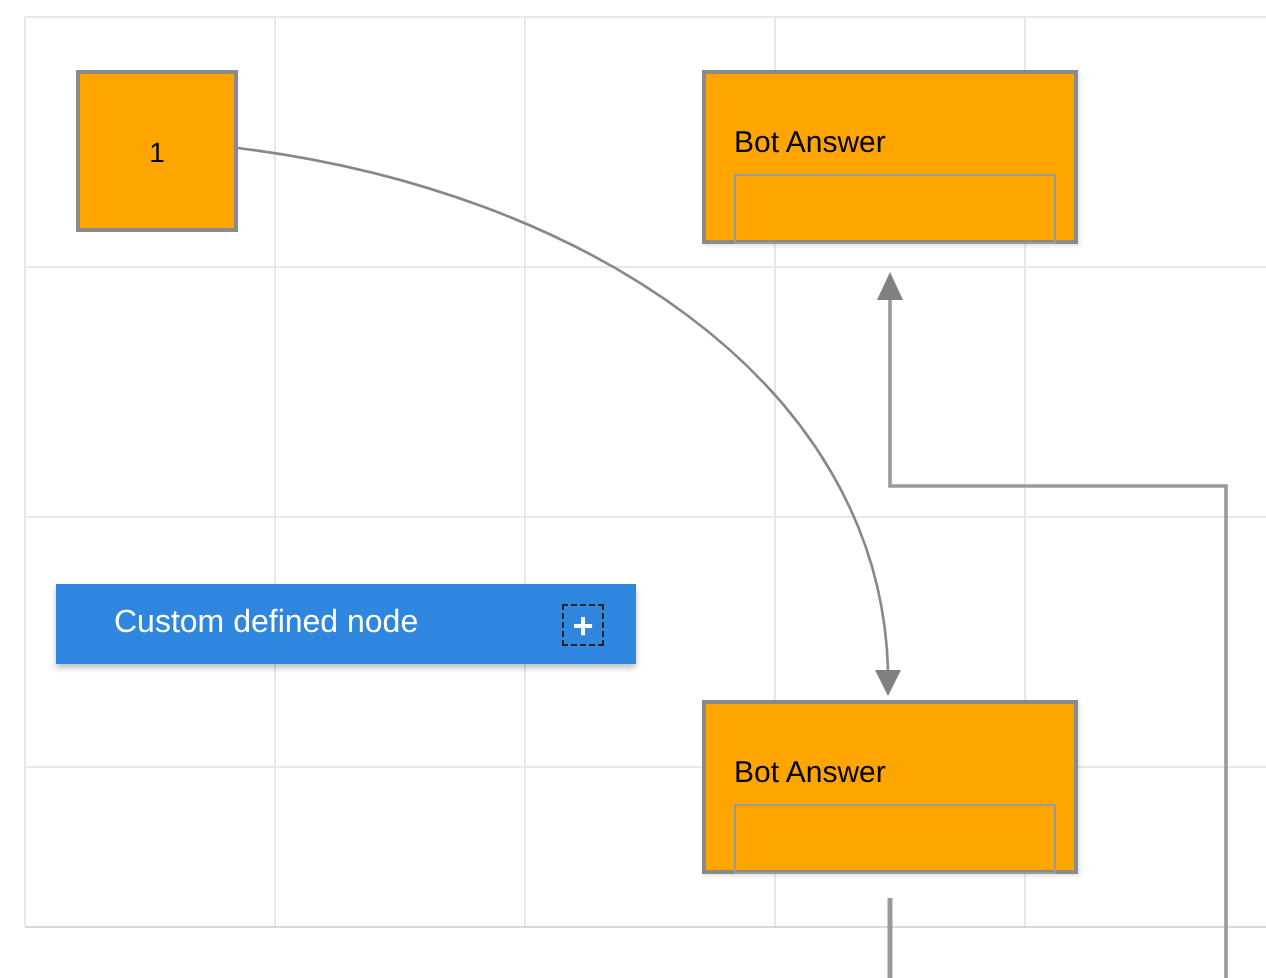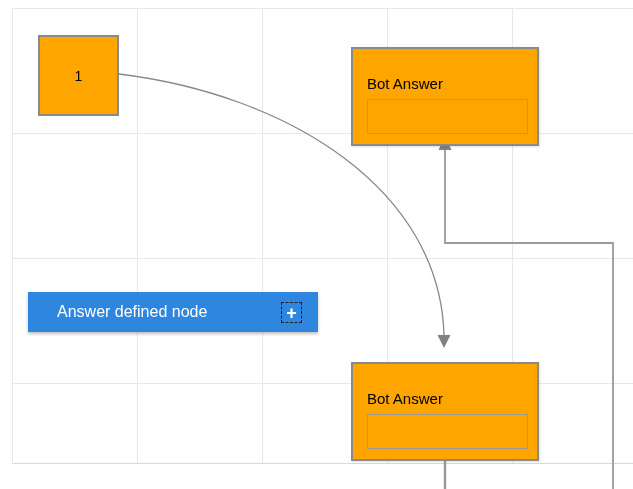--- a/index.html
+++ b/index.html
@@ -17,25 +17,24 @@
 
   .start-node{
     left:38px;top:35px;width:81px;height:81px;
     background:var(--node_orange);
     border:2px solid var(--node_border);
     display:flex;align-items:center;justify-content:center;
     font-size:14px;color:#000;
   }
 
   .bot-node{
-    width:188px;height:99px;
+    width:188px;height:87px;
     background:var(--node_orange);
     border:2px solid var(--node_border);
     box-shadow:1px 1px 2px rgba(0,0,0,0.12);
-    margin-top:12px;
   }
   .bot-node.top{left:351px;top:35px;}
   .bot-node.bottom{left:351px;top:350px;}
   .bot-title{
     position:absolute;left:14px;top:26px;
     font-size:15px;color:#000;white-space:nowrap;
   }
   .bot-input{
     position:absolute;left:14px;top:50px;
     width:161px;height:35px;
@@ -99,19 +98,19 @@
     <span class="bot-title">Bot Answer</span>
     <div class="bot-input"></div>
   </div>
 
   <div class="node bot-node bottom">
     <span class="bot-title">Bot Answer</span>
     <div class="bot-input"></div>
   </div>
 
   <div class="node custom-node">
-    <span class="custom-label">Answer defined node</span>
+    <span class="custom-label">Custom defined node</span>
     <div class="add-btn">
       <span>+</span>
     </div>
   </div>
 
 </div>
 
 </body></html>

